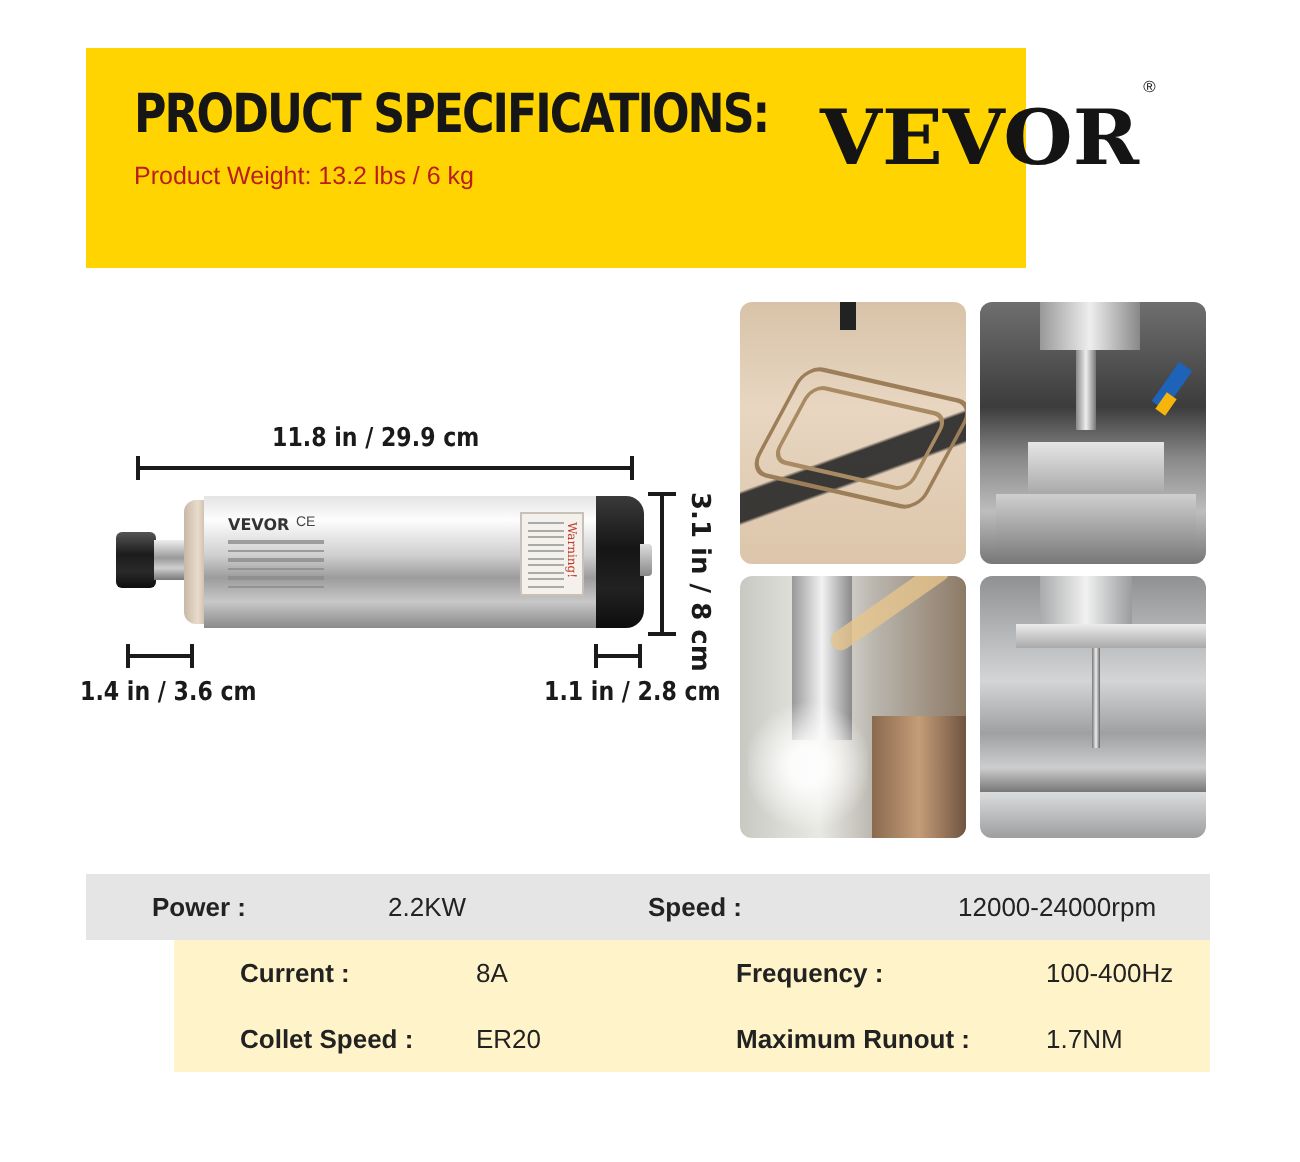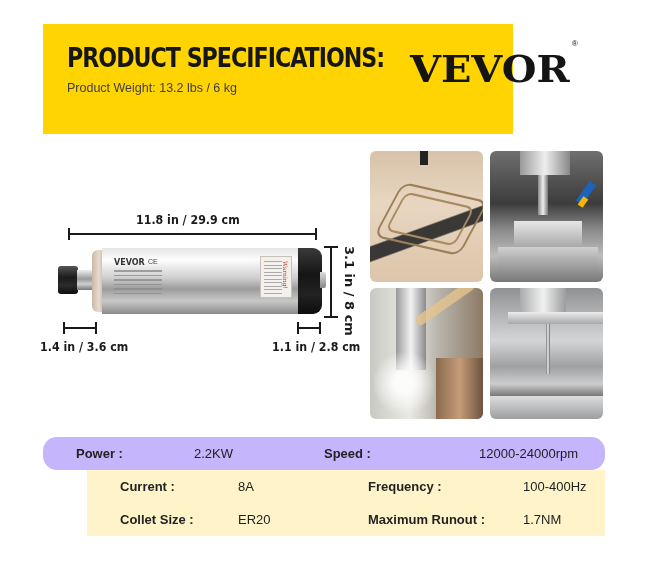--- a/index.html
+++ b/index.html
@@ -12,21 +12,21 @@
     background: #FFD400;
   }
   .banner-title {
     position: absolute; left: 24px; top: 18px;
     font-family: "DejaVu Sans", sans-serif; font-weight: bold;
     font-size: 27px; letter-spacing: -1.2px; color: #161616;
     transform: scaleX(0.82); transform-origin: left top;
     white-space: nowrap;
   }
   .banner-line {
-    position: absolute; left: 24px; font-size: 12.5px; color: #404040;
+    position: absolute; left: 24px; font-size: 12.5px; color: #b91c1c;
     white-space: nowrap;
   }
   .banner-line.l1 { top: 57px; }
   .banner-line.l2 { top: 73px; }
   .logo {
     position: absolute; left: 367px; top: 22px;
     font-family: "DejaVu Serif", serif; font-weight: bold; font-size: 38px;
     color: #141414; letter-spacing: 0px; white-space: nowrap;
     transform: scaleX(1.05); transform-origin: left top;
   }
@@ -136,21 +136,21 @@
     background: linear-gradient(180deg, #8f9192, #d3d5d6 40%, #9ea0a1 60%, #e3e5e6 80%, #9c9e9f);
   }
   .photo.p4 .head { position: absolute; left: 30px; top: 0; width: 46px; height: 24px; background: linear-gradient(90deg,#a9abac,#f1f1f1,#9a9c9d); }
   .photo.p4 .plate { position: absolute; left: 18px; top: 24px; width: 95px; height: 12px; background: linear-gradient(#ececec,#a9a9a9); }
   .photo.p4 .bit { position: absolute; left: 56px; top: 36px; width: 4px; height: 50px; background: linear-gradient(90deg,#777,#eee,#666); }
   .photo.p4 .table { position: absolute; left: 0; top: 96px; width: 113px; height: 12px; background: linear-gradient(#ccc,#777); }
 
   
   .spec-table { position: absolute; left: 43px; top: 437px; width: 562px; }
   .spec-row { position: relative; height: 33px; font-size: 13px; color: #222; }
-  .spec-row.yellow { background: #c4b5fd; border-radius: 14px; }
+  .spec-row.yellow { background: #e5e5e5; }
   .spec-row.cream { background: #FFF4C9; margin-left: 44px; }
   .spec-row span { position: absolute; top: 9px; white-space: nowrap; }
   .spec-row .k1 { left: 33px; font-weight: bold; }
   .spec-row .v1 { left: 151px; }
   .spec-row .k2 { left: 281px; font-weight: bold; }
   .spec-row .v2 { left: 436px; }
 </style>
 </head>
 <body>
 
@@ -250,18 +250,18 @@
     <span class="k2">Speed :</span>
     <span class="v2">12000-24000rpm</span>
   </div>
   <div class="spec-row cream">
     <span class="k1">Current :</span>
     <span class="v1">8A</span>
     <span class="k2">Frequency :</span>
     <span class="v2">100-400Hz</span>
   </div>
   <div class="spec-row cream">
-    <span class="k1">Collet Size :</span>
+    <span class="k1">Collet Speed :</span>
     <span class="v1">ER20</span>
     <span class="k2">Maximum Runout :</span>
     <span class="v2">1.7NM</span>
   </div>
 </div>
 
 </body></html>

